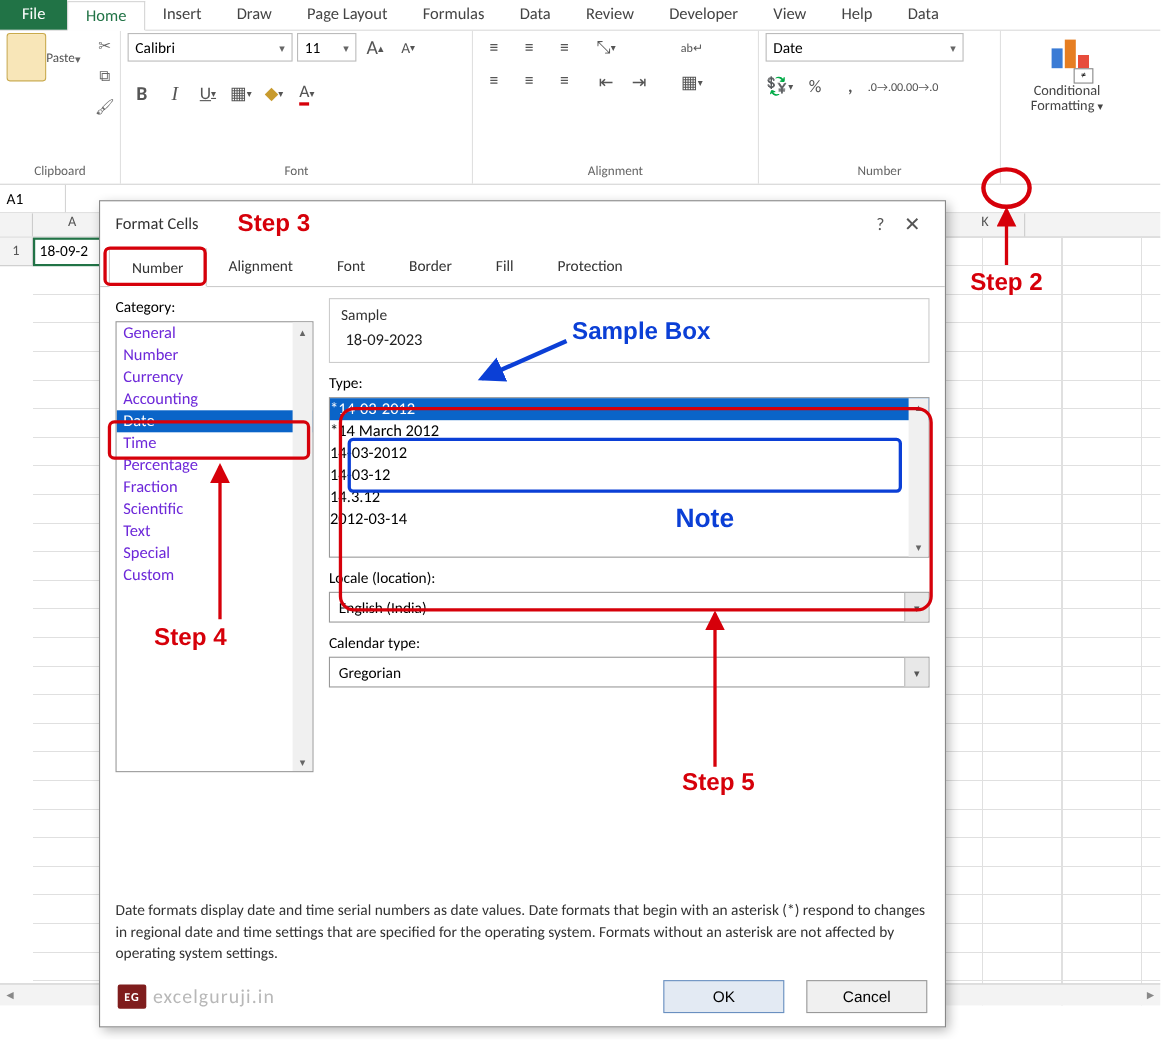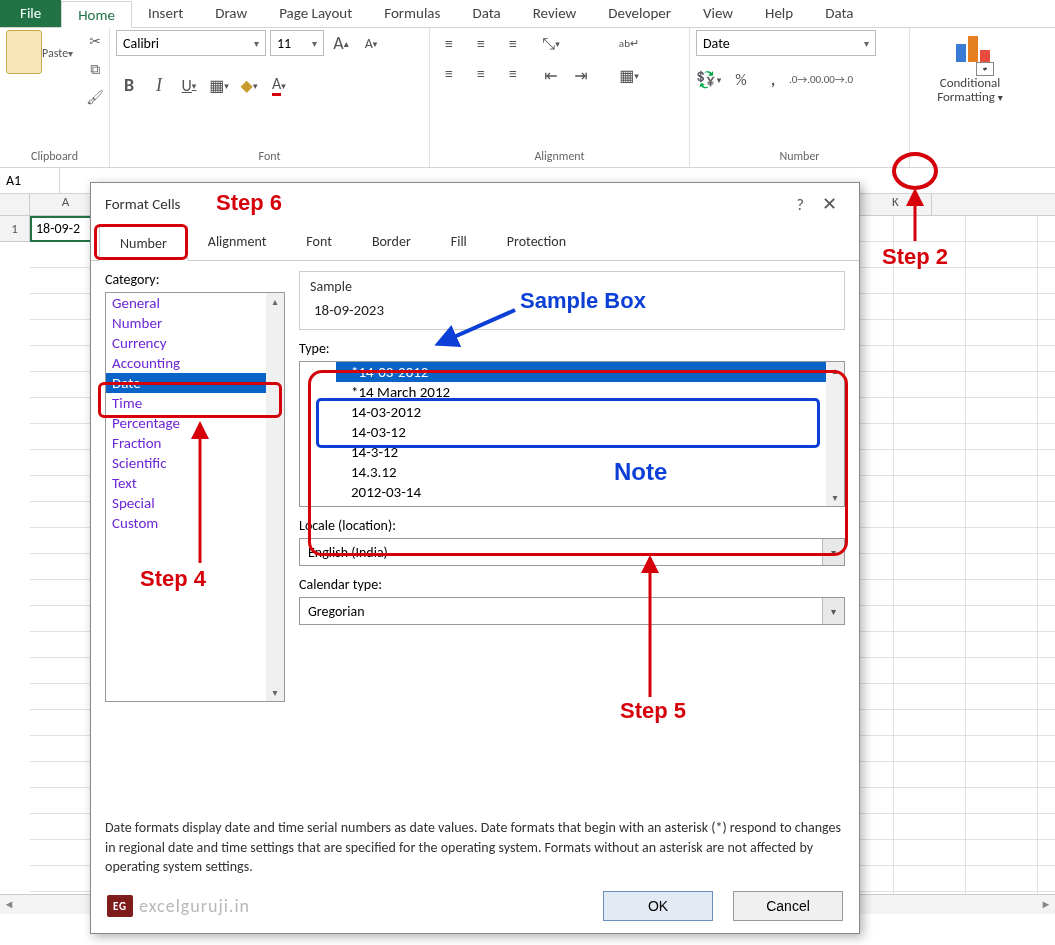--- a/index.html
+++ b/index.html
@@ -86,21 +86,21 @@
 .cat-scroll { position: absolute; right: 0; top: 0; bottom: 0; width: 18px; background: #f0f0f0; display: flex; flex-direction: column; justify-content: space-between; align-items: center; }
 .cat-scroll span { font-size: 10px; color: #666; padding: 2px; }
 
 .right-col { flex: 1; display: flex; flex-direction: column; }
 .sample-box { border: 1px solid #ccc; padding: 6px 10px 10px 10px; margin-bottom: 10px; }
 .sample-lbl { font-size: 14px; color: #333; }
 .sample-val { font-size: 15px; color: #222; padding: 6px 4px 0 4px; }
 
 .type-lbl { font-size: 14px; margin-bottom: 4px; }
 .type-list { border: 1px solid #999; height: 146px; position: relative; margin-bottom: 10px; }
-.type-item { padding: 1px 15px; font-size: 15px; cursor: pointer; margin-left: 36px; }
+.type-item { padding: 1px 0; font-size: 15px; cursor: pointer; }
 .type-item.selected { background: #0a64c8; color: #fff; }
 .type-scroll { position: absolute; right: 0; top: 0; bottom: 0; width: 18px; background: #f0f0f0; display: flex; flex-direction: column; justify-content: space-between; align-items: center; }
 .type-scroll span { font-size: 10px; color: #666; padding: 2px; }
 
 .field-lbl { font-size: 14px; margin-bottom: 4px; }
 .dropdown { border: 1px solid #999; height: 28px; display: flex; align-items: center; padding: 0 8px; margin-bottom: 10px; position: relative; }
 .dropdown .dd-caret { position: absolute; right: 0; top: 0; bottom: 0; width: 22px; background: #e8e8e8; border-left: 1px solid #bbb; display: flex; align-items: center; justify-content: center; font-size: 10px; color: #555; }
 
 .desc-text { font-size: 14px; color: #333; padding: 10px 14px 4px 14px; line-height: 1.4; }
 
@@ -330,21 +330,20 @@
         <div class="sample-lbl">Sample</div>
         <div class="sample-val">18-09-2023</div>
       </div>
 
       <div class="type-lbl">Type:</div>
       <div class="type-list">
         <div class="type-item selected">*14-03-2012</div>
         <div class="type-item">*14 March 2012</div>
         <div class="type-item">14-03-2012</div>
         <div class="type-item">14-03-12</div>
-        <div class="type-item">14-3-12</div>
         <div class="type-item">14.3.12</div>
         <div class="type-item">2012-03-14</div>
         <div class="type-scroll">
             <span>▴</span>
             <span>▾</span>
           </div>
       </div>
 
       <div class="field-lbl">Locale (location):</div>
       <div class="dropdown">
@@ -379,21 +378,21 @@
   <defs>
       <marker id="ar1" markerWidth="10" markerHeight="10" refX="5" refY="3" orient="auto">
         <path d="M0,0 L6,3 L0,6 Z" fill="#d6000a"></path>
       </marker>
     </defs>
   <line x1="15" y1="55" x2="15" y2="5" stroke="#d6000a" stroke-width="3" marker-end="url(#ar1)"></line>
 </svg>
 <div class="ann ann-red" style="left:882px;top:244px;font-size:22px">Step 2</div>
 
 <div class="ring-red" style="left:94px;top:224px;width:94px;height:36px"></div>
-<div class="ann ann-red" style="left:216px;top:190px;font-size:22px">Step 6</div>
+<div class="ann ann-red" style="left:216px;top:190px;font-size:22px">Step 3</div>
 
 <div class="ring-red" style="left:98px;top:382px;width:184px;height:36px"></div>
 <svg class="arrow" style="left:180px;top:418px" width="40" height="150">
   <defs>
       <marker id="ar2" markerWidth="10" markerHeight="10" refX="5" refY="3" orient="auto">
         <path d="M0,0 L6,3 L0,6 Z" fill="#d6000a"></path>
       </marker>
     </defs>
   <line x1="20" y1="145" x2="20" y2="6" stroke="#d6000a" stroke-width="3" marker-end="url(#ar2)"></line>
 </svg>

